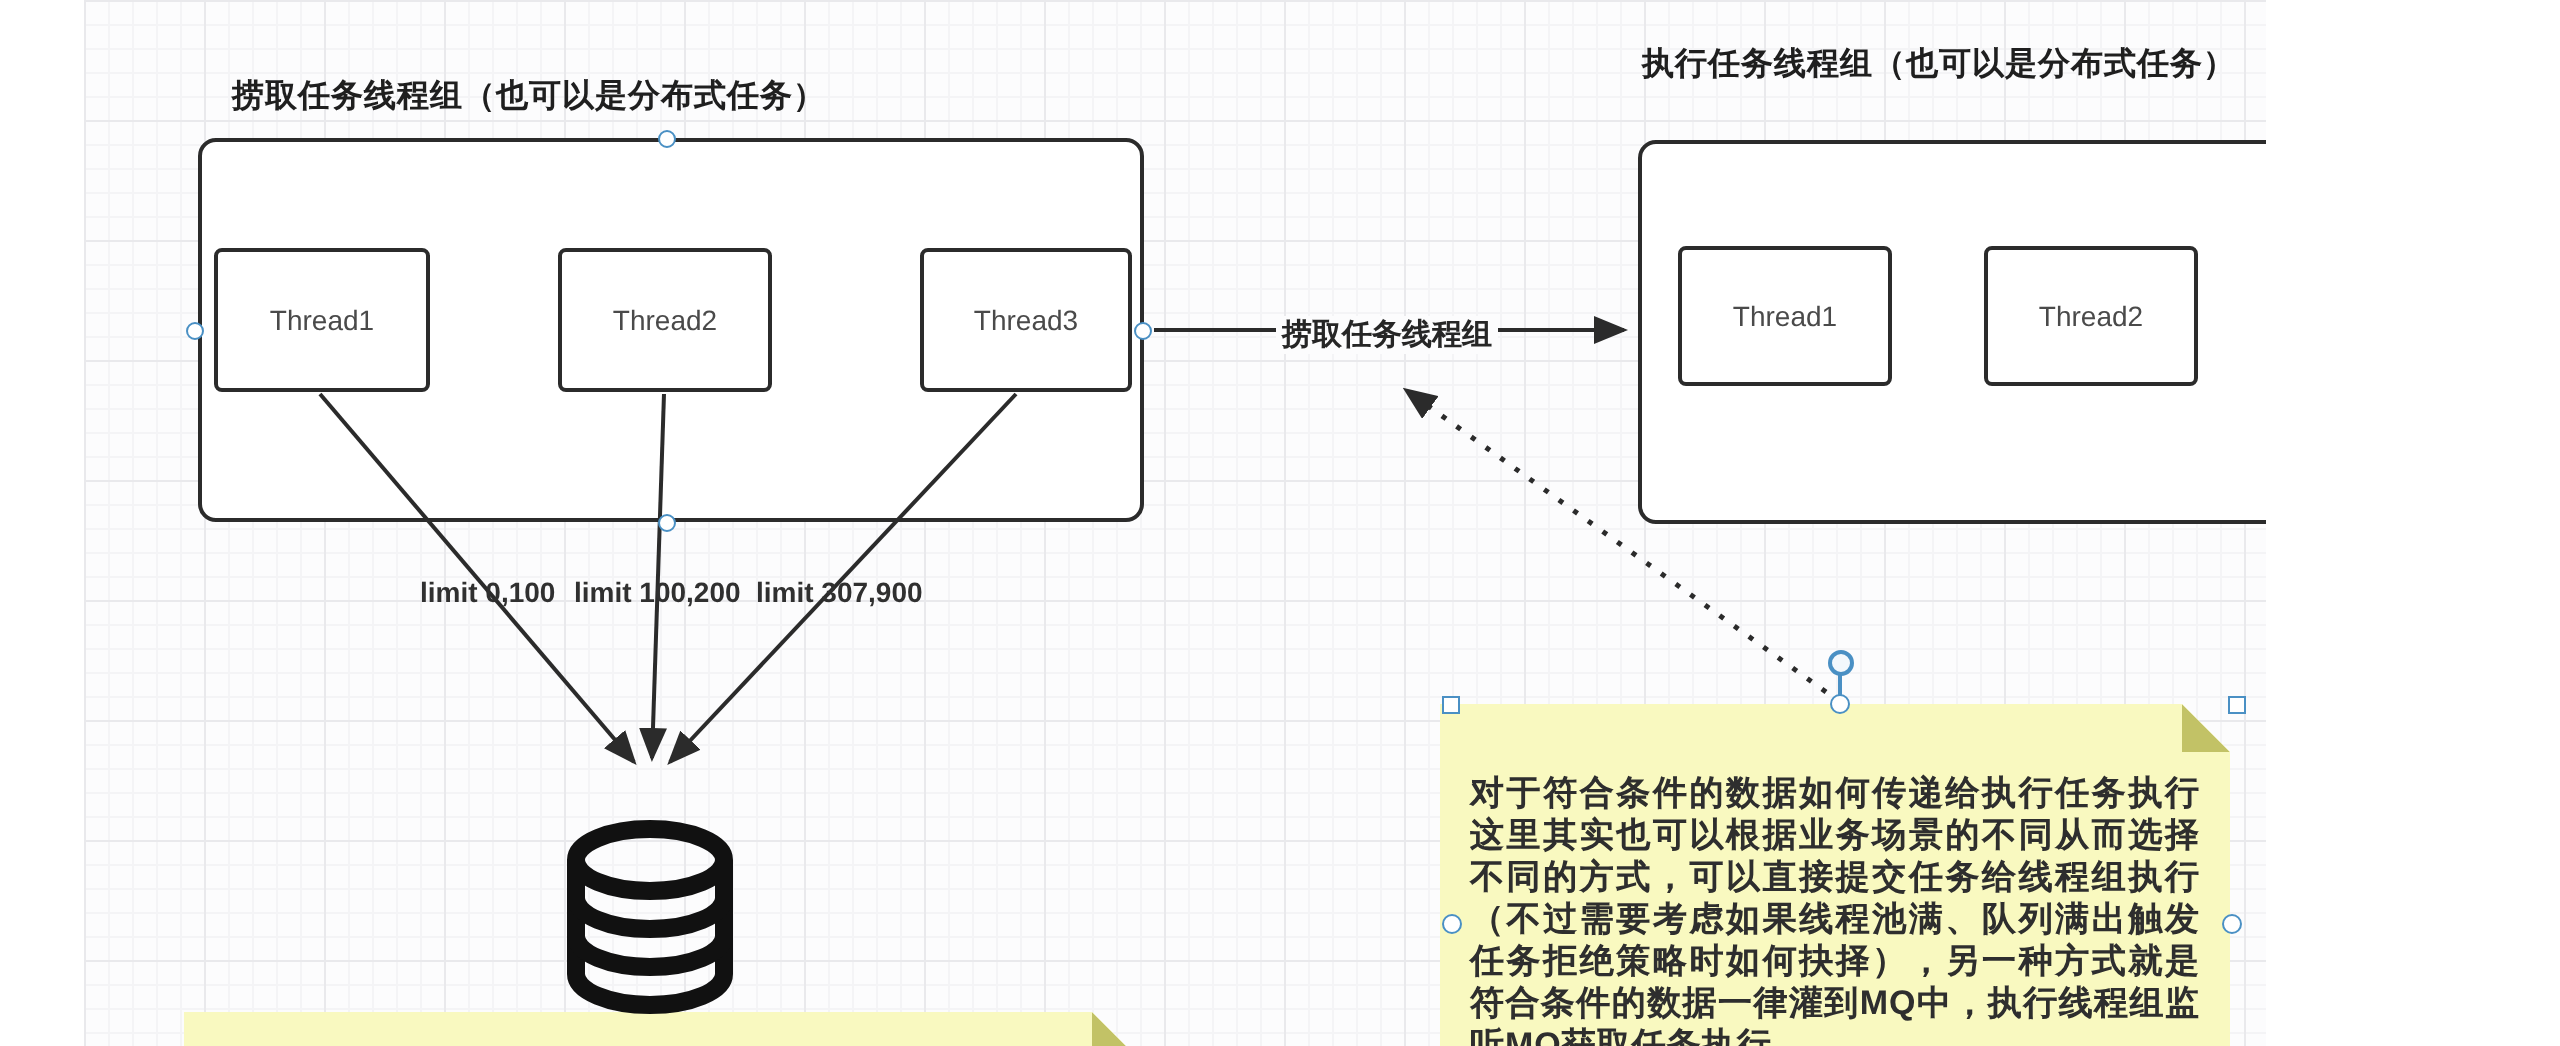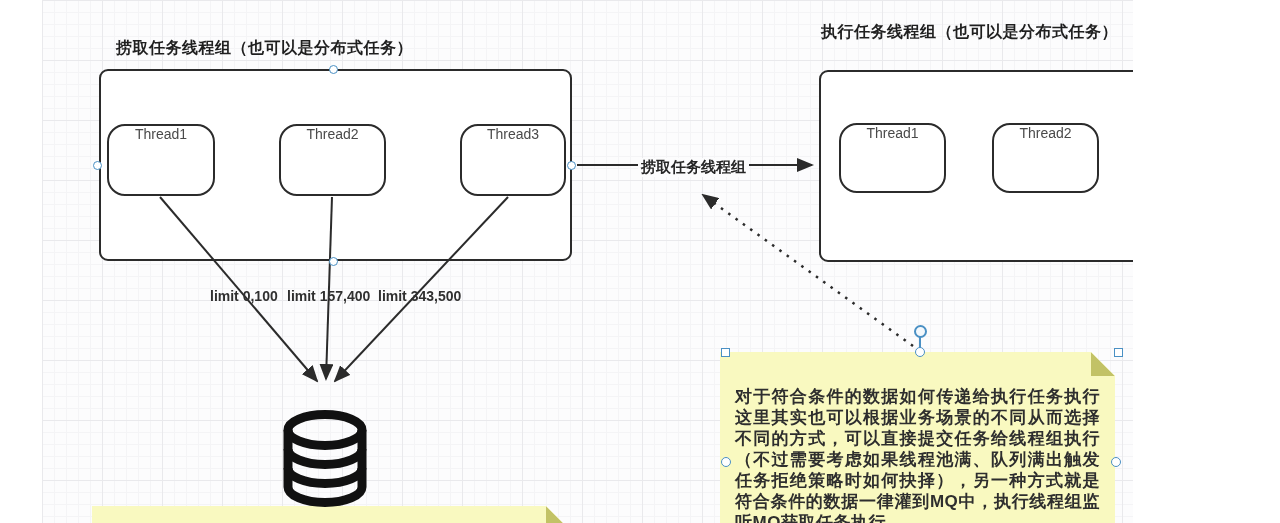--- a/index.html
+++ b/index.html
@@ -14,22 +14,22 @@
       linear-gradient(90deg, #f4f4f6 1px, transparent 1px);
     background-size:60px 60px,60px 60px,12px 12px,12px 12px;
     margin-left:42px;
   }
   .abs{position:absolute;}
   .group-title{font-size:16px;font-weight:bold;color:#1f1f1f;letter-spacing:.5px;white-space:nowrap;}
   .container-box{
     background:#fff;border:2px solid #2b2b2b;border-radius:9px;box-sizing:border-box;
   }
   .thread-box{
-    background:#fff;border:2px solid #2b2b2b;border-radius:18px;box-sizing:border-box;
-    display:flex;justify-content:center;
+    background:#fff;border:2px solid #2b2b2b;border-radius:4px;box-sizing:border-box;
+    display:flex;align-items:center;justify-content:center;
     font-size:14px;color:#4a4a4a;
   }
   .conn-dot{
     width:9px;height:9px;border-radius:50%;background:#fff;border:1.5px solid #4a90c4;
     box-sizing:border-box;z-index:8;
   }
   svg.overlay{position:absolute;left:0;top:0;z-index:5;}
   .flow-label{
     background:#fcfcfd;padding:0 3px;font-size:15px;font-weight:bold;color:#262626;
     white-space:nowrap;z-index:6;
@@ -111,22 +111,22 @@
     <line x1="535" y1="165" x2="770" y2="165" stroke="#2b2b2b" stroke-width="2" marker-end="url(#arw)"></line>
     <line x1="118" y1="197" x2="275" y2="381" stroke="#2b2b2b" stroke-width="2" marker-end="url(#arw)"></line>
     <line x1="290" y1="197" x2="284" y2="379" stroke="#2b2b2b" stroke-width="2" marker-end="url(#arw)"></line>
     <line x1="466" y1="197" x2="293" y2="381" stroke="#2b2b2b" stroke-width="2" marker-end="url(#arw)"></line>
     <line x1="871" y1="346" x2="661" y2="195" stroke="#2b2b2b" stroke-width="2.5" stroke-dasharray="2.5 6.5" marker-end="url(#arw)"></line>
   </svg>
 
   <div class="abs flow-label" style="left:596px;top:158px;">捞取任务线程组</div>
 
   <div class="abs limit-label" style="left:168px;top:288px;">limit 0,100</div>
-  <div class="abs limit-label" style="left:245px;top:288px;">limit 157,400</div>
-  <div class="abs limit-label" style="left:336px;top:288px;">limit 343,500</div>
+  <div class="abs limit-label" style="left:245px;top:288px;">limit 100,200</div>
+  <div class="abs limit-label" style="left:336px;top:288px;">limit 307,900</div>
 
   <svg class="abs" style="left:238px;top:406px;z-index:6;" width="90" height="102" viewBox="0 0 90 102">
     <g stroke="#111" stroke-width="9" fill="none" stroke-linejoin="round">
       <ellipse cx="45" cy="24" rx="37" ry="15.5"></ellipse>
       <path d="M8 24 L8 81"></path>
       <path d="M82 24 L82 81"></path>
       <path d="M8 43 A37 15.5 0 0 0 82 43"></path>
       <path d="M8 62 A37 15.5 0 0 0 82 62"></path>
       <path d="M8 81 A37 15.5 0 0 0 82 81"></path>
     </g>

